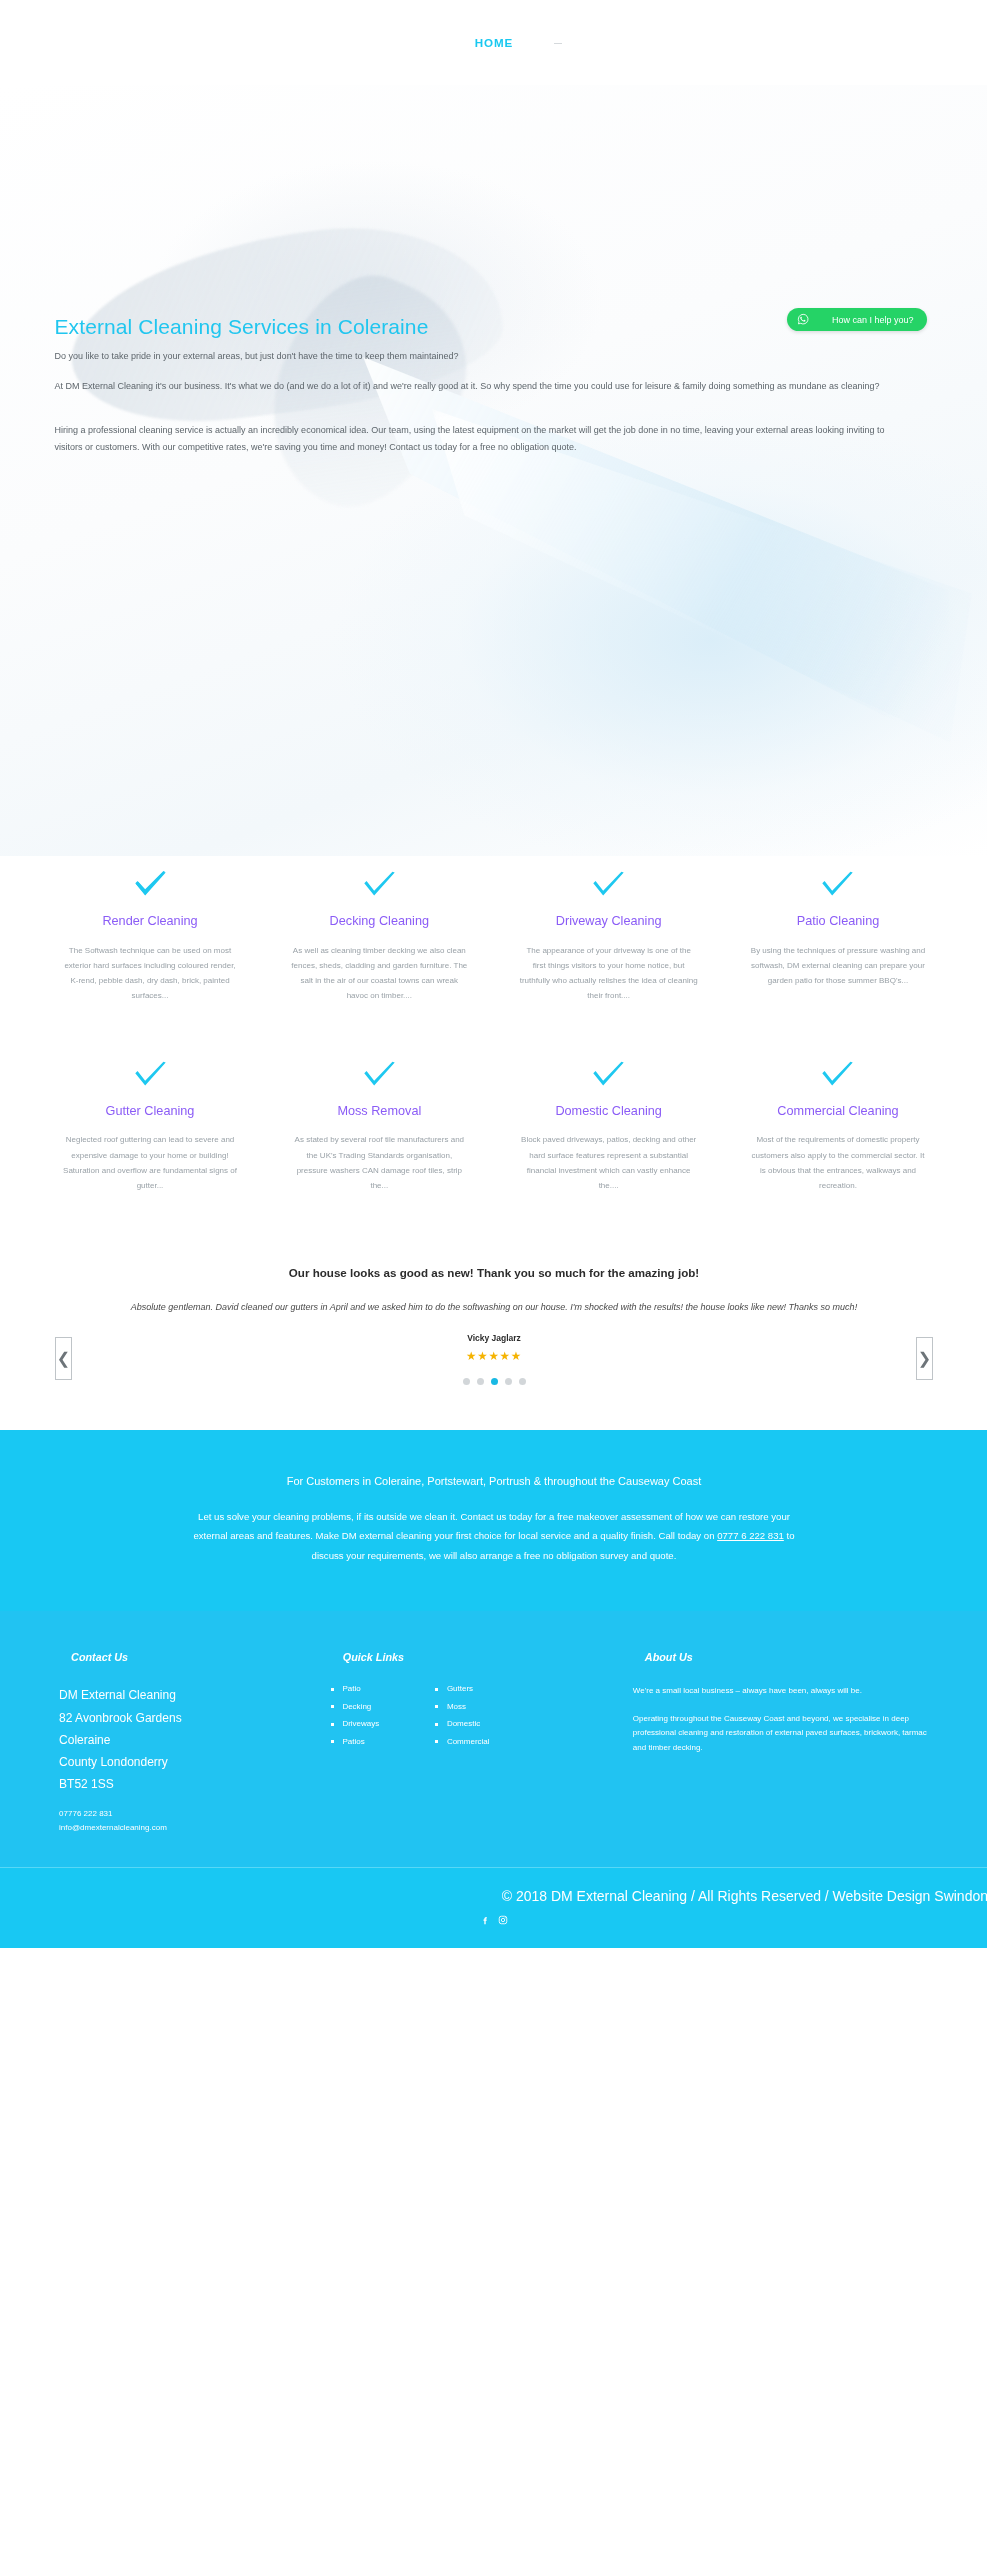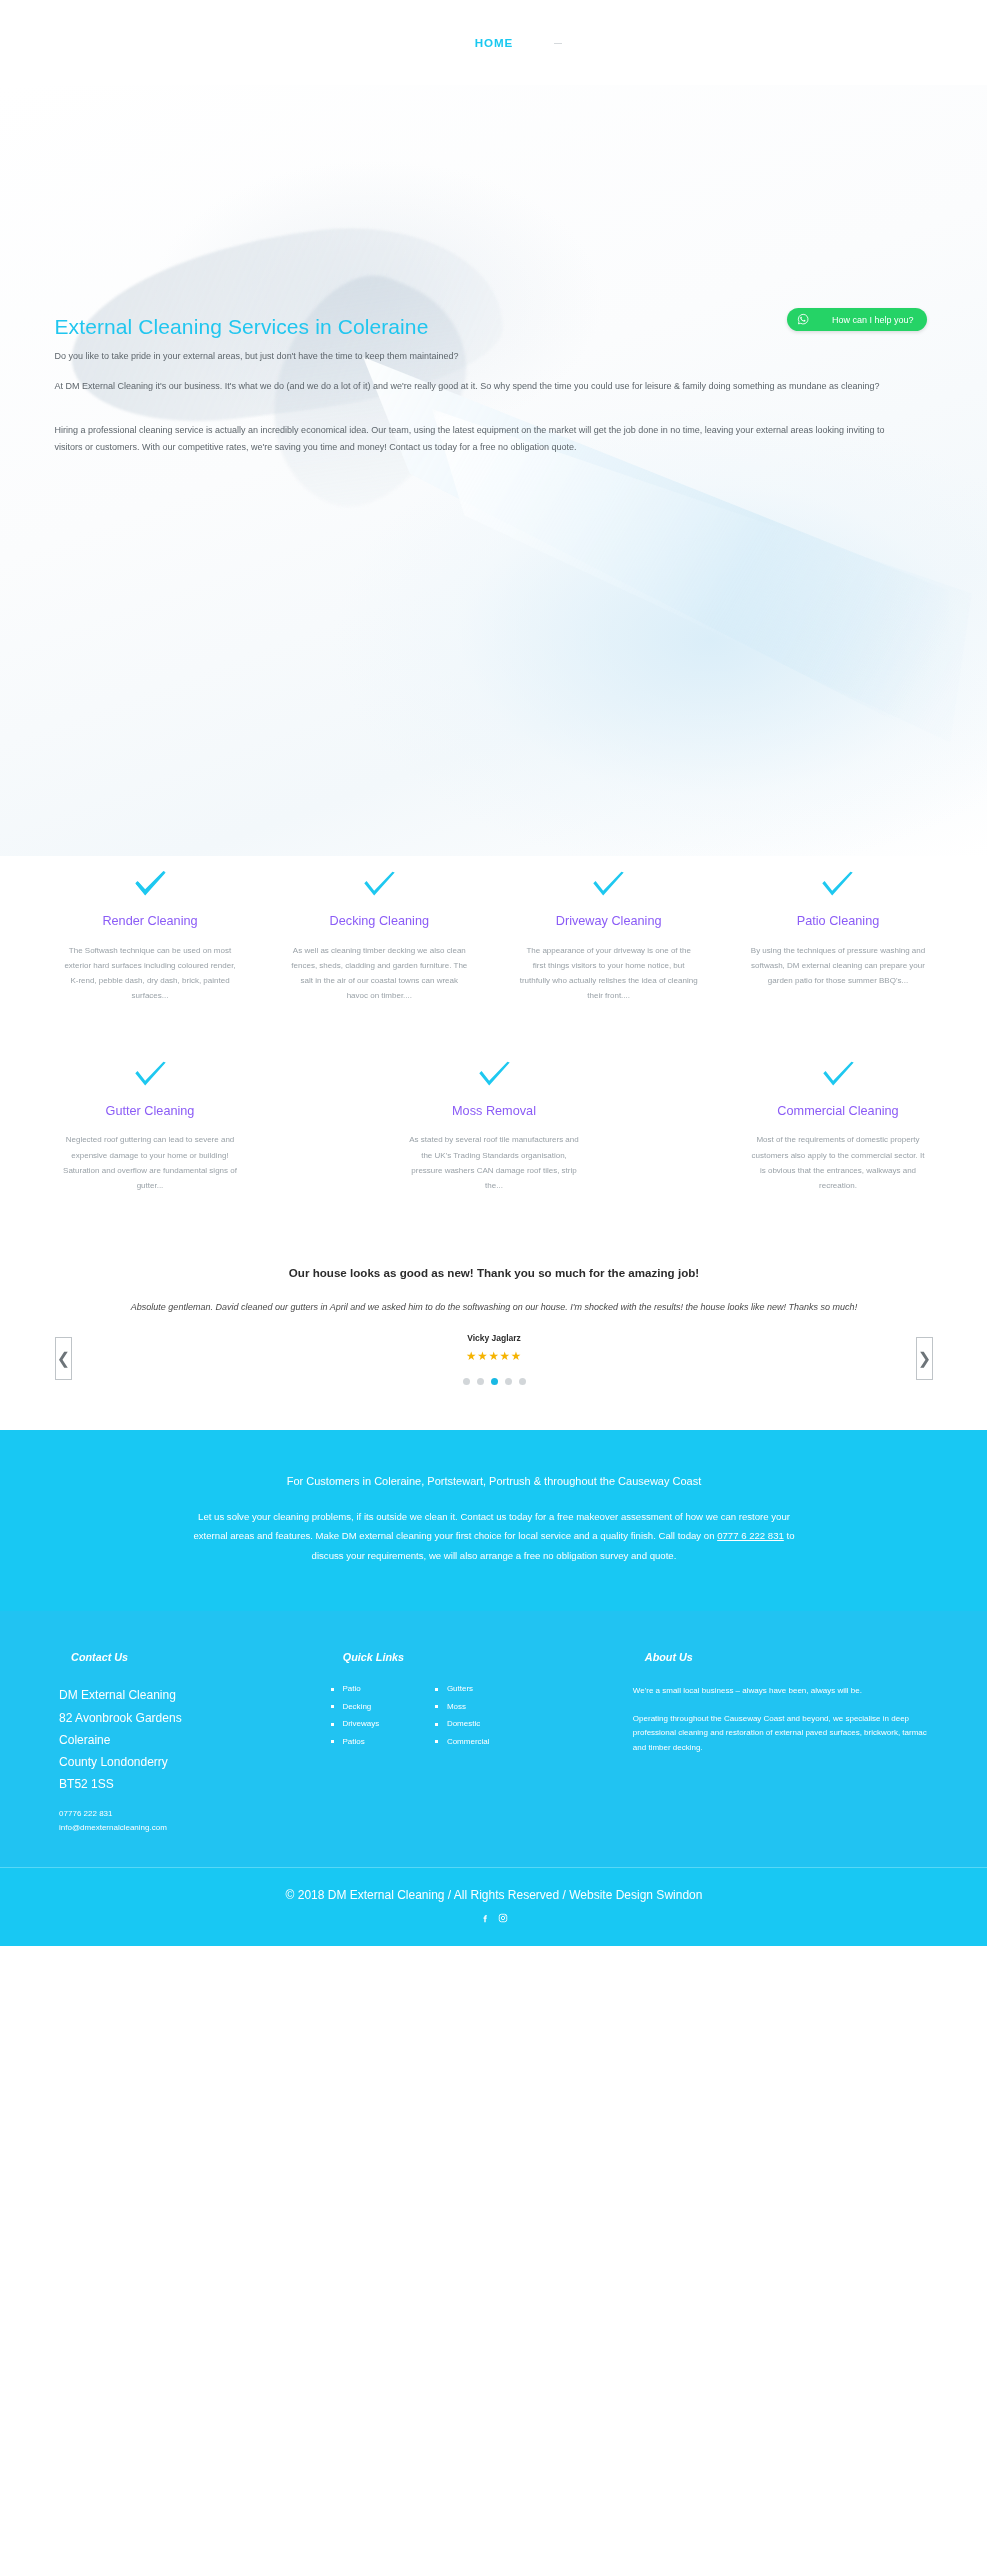--- a/index.html
+++ b/index.html
@@ -358,23 +358,24 @@
 
   
   .bottombar {
     width: 100%;
     background: #18c8f3;
     padding: 20px 0 23px;
     text-align: center;
     border-top: 0.8px solid rgba(255,255,255,0.28);
   }
   .bottom-text {
-    font-size: 12px;
+    font-size: 14px;
     color: #ffffff;
     margin-bottom: 11px;
+    text-align: right;
   }
   .social-row {
     display: flex;
     justify-content: center;
     gap: 8.5px;
   }
   .social-ico {
     width: 10px; height: 10px;
     display: block;
     cursor: pointer;
@@ -464,20 +465,27 @@
       </div>
 
       <div class="svc-card">
         <svg class="svc-check" viewBox="0 0 46 38">
           <path fill="#1ec8f0" d="M3 16 L16 32 L43 2 L40 1 L16 26 L6 13 Z"></path>
         </svg>
         <h3 class="svc-title">Moss Removal</h3>
         <p class="svc-desc">As stated by several roof tile manufacturers and the UK's Trading Standards organisation, pressure washers CAN damage roof tiles, strip the...</p>
       </div>
 
+      <div class="svc-card">
+        <svg class="svc-check" viewBox="0 0 46 38">
+          <path fill="#1ec8f0" d="M3 16 L16 32 L43 2 L40 1 L16 26 L6 13 Z"></path>
+        </svg>
+        <h3 class="svc-title">Domestic Cleaning</h3>
+        <p class="svc-desc">Block paved driveways, patios, decking and other hard surface features represent a substantial financial investment which can vastly enhance the....</p>
+      </div>
 
       <div class="svc-card">
         <svg class="svc-check" viewBox="0 0 46 38">
           <path fill="#1ec8f0" d="M3 16 L16 32 L43 2 L40 1 L16 26 L6 13 Z"></path>
         </svg>
         <h3 class="svc-title">Commercial Cleaning</h3>
         <p class="svc-desc">Most of the requirements of domestic property customers also apply to the commercial sector. It is obvious that the entrances, walkways and recreation.</p>
       </div>
     </div>
   </div>

